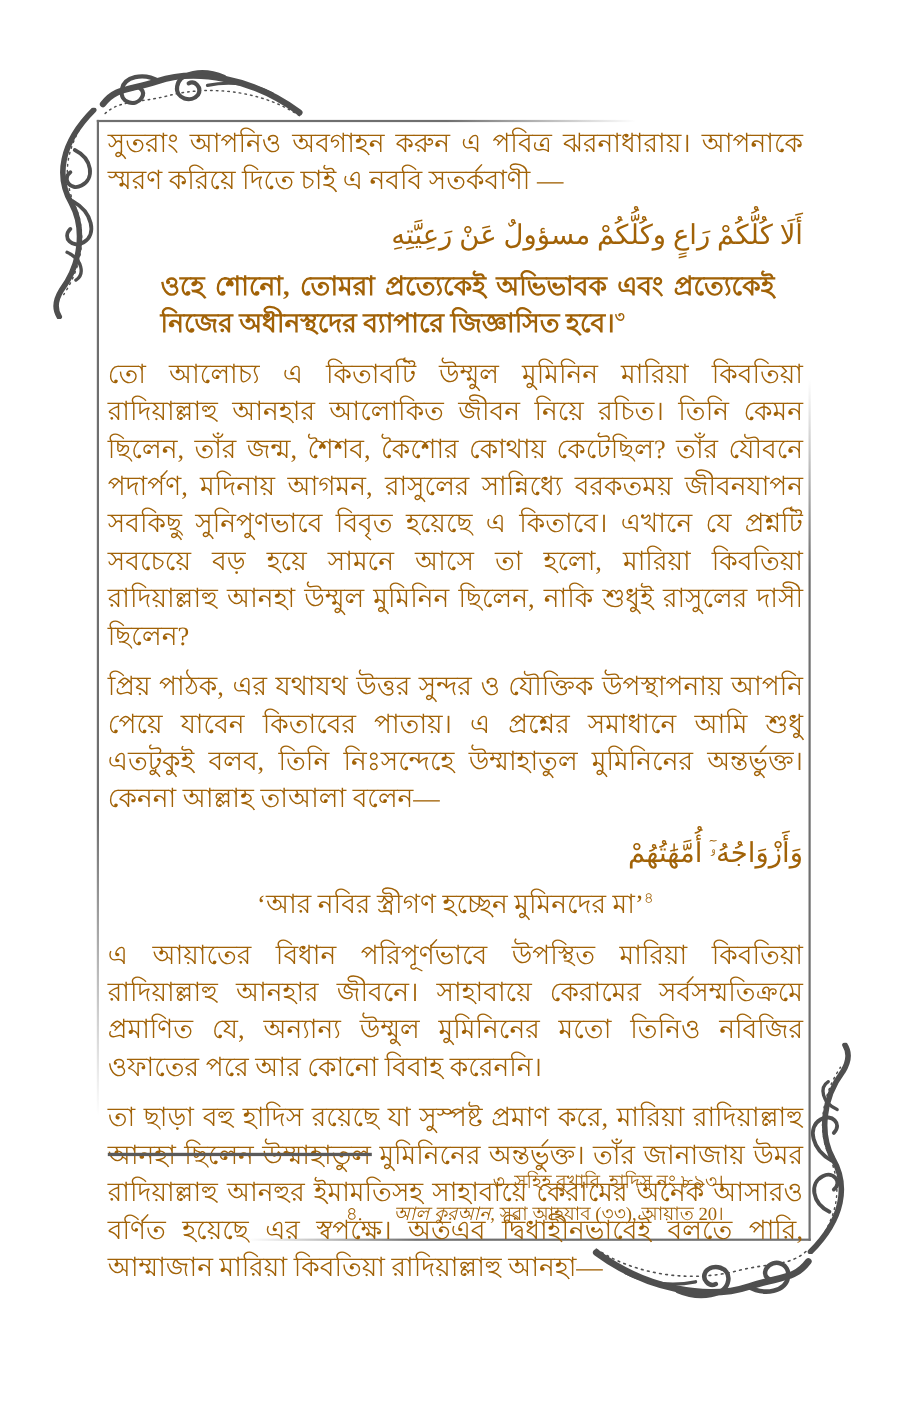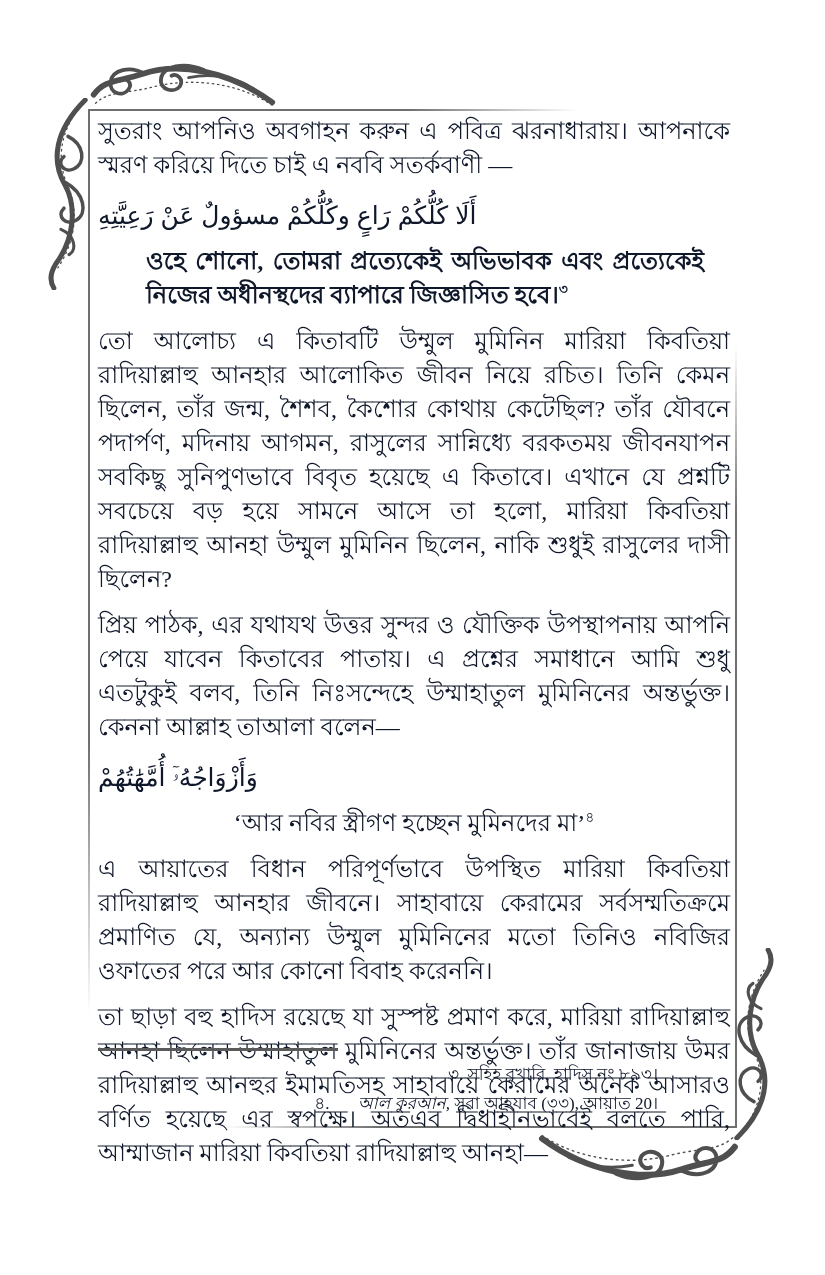--- a/index.html
+++ b/index.html
@@ -2,21 +2,21 @@
 <html><head>
 <meta charset="utf-8">
 <style>
   html,body{margin:0;padding:0;background:#ffffff;}
   .page{
     position:relative;
     width:825px;height:1275px;
     background:#ffffff;
     overflow:hidden;
     font-family:"Liberation Serif","DejaVu Serif",serif;
-    color:#0f172a;
+    color:#a16207;
   }
   
   .frame-top{position:absolute;left:88px;top:109px;width:490px;height:2px;
     background:linear-gradient(to right,#6f6f6f 65%,rgba(111,111,111,0));}
   .frame-left{position:absolute;left:88px;top:109px;width:2px;height:905px;
     background:linear-gradient(to bottom,#6f6f6f 70%,rgba(111,111,111,0));}
   .frame-right{position:absolute;left:735px;top:345px;width:2px;height:783px;
     background:linear-gradient(to bottom,rgba(111,111,111,0),#6f6f6f 22%);}
   .frame-bottom{position:absolute;left:225px;top:1126px;width:512px;height:2px;
     background:linear-gradient(to right,rgba(111,111,111,0),#6f6f6f 30%);}
@@ -26,22 +26,22 @@
   .orn-left-vine{left:42px;top:98px;width:52px;height:192px;}
   .orn-bottom-right{left:538px;top:1122px;width:205px;height:62px;transform:rotate(180deg);}
   .orn-right-vine{left:728px;top:948px;width:52px;height:192px;transform:rotate(180deg);}
   
   .content{
     position:absolute;left:98px;top:114px;width:632px;
     font-size:24px;line-height:34px;text-align:justify;
   }
   .para{margin:0 0 12px 0;}
   .arabic{
-    direction:rtl;text-align:left;margin:4px 0 8px 0;
-    font-size:25px;line-height:42px;font-family:Liberation Sans, sans-serif;
+    direction:rtl;text-align:right;margin:4px 0 8px 0;
+    font-size:25px;line-height:42px;font-family:Liberation Serif, serif;
   }
   .bquote{margin:0 26px 12px 48px;text-align:justify;font-weight:bold;}
   .cquote{margin:0 0 12px 0;text-align:center;}
   sup.ref{font-size:14px;line-height:0;vertical-align:super;}
   
   .fn-divider{position:absolute;left:98px;top:1048px;width:240px;height:3px;background:#5a5a5a;}
   .footnotes{position:absolute;left:98px;top:1060px;width:560px;
     font-size:17px;line-height:29px;text-align:right;}
   .fn-line{white-space:nowrap;}
   .fn-italic{font-style:italic;margin-left:24px;}

